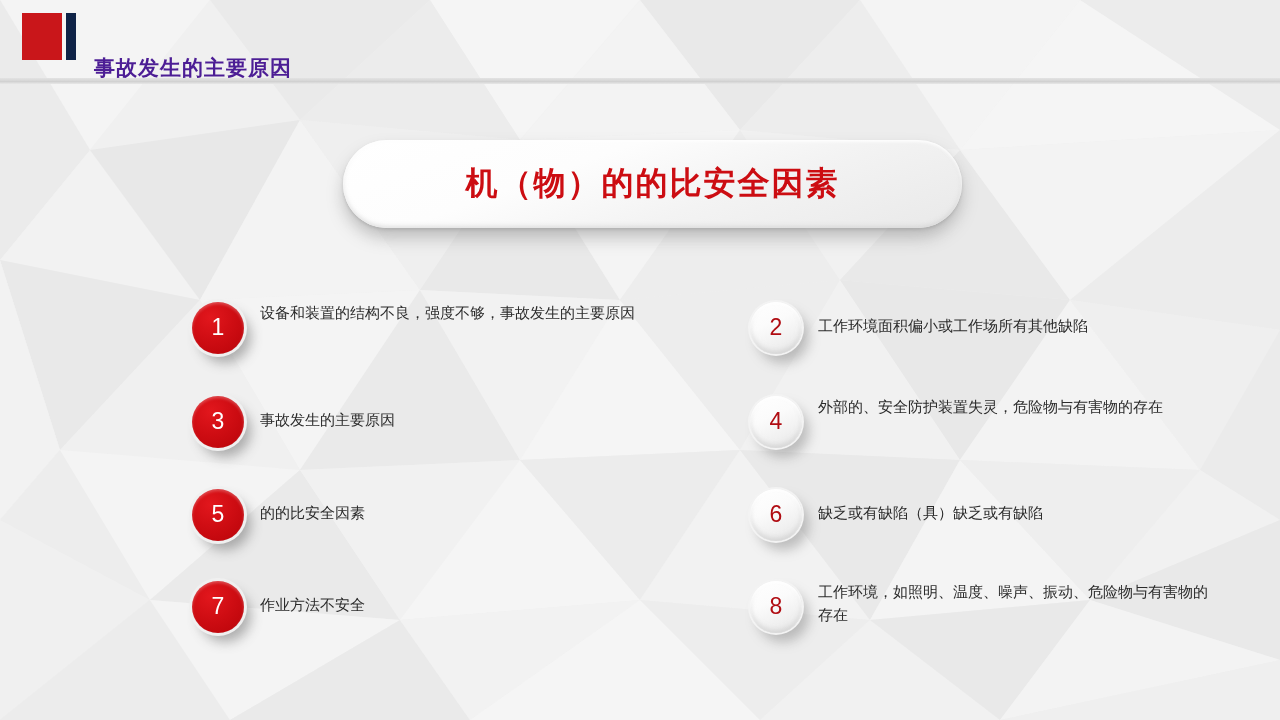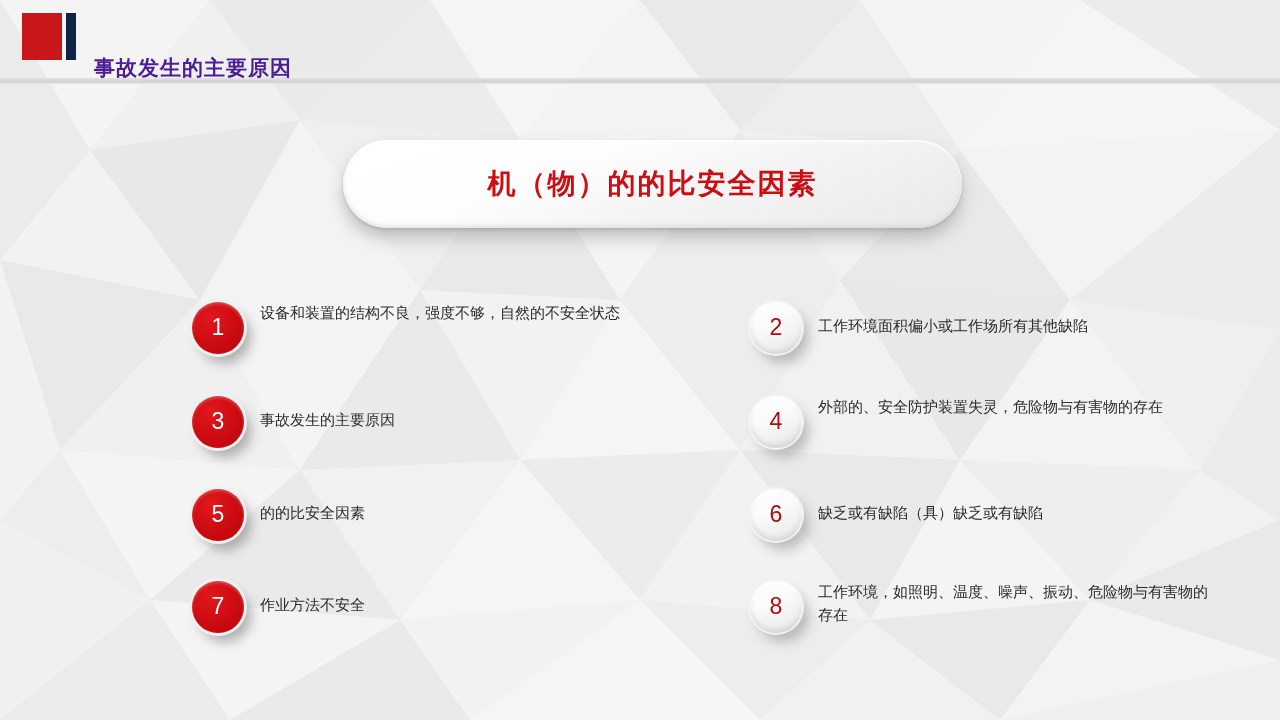--- a/index.html
+++ b/index.html
@@ -88,21 +88,21 @@
     box-shadow: 0 10px 16px rgba(130,130,130,0.45),
                 0 2px 3px rgba(150,150,150,0.35),
                 inset 0 2px 3px rgba(255,255,255,0.95),
                 inset 0 -2px 4px rgba(200,200,200,0.5);
     display: flex;
     align-items: center;
     justify-content: center;
     z-index: 4;
   }
   .title-pill-text {
-    font-size: 28px;
+    font-size: 32px;
     font-weight: bold;
     color: #cc0d12;
     letter-spacing: 2px;
     white-space: nowrap;
     font-family: "DejaVu Sans", "Liberation Sans", sans-serif;
   }
 
   
   .items {
     position: absolute;
@@ -263,21 +263,21 @@
   <div class="title-pill">
     <span class="title-pill-text">机（物）的的比安全因素</span>
   </div>
 
   <div class="items">
 
     <div class="item col-left row-1">
       <div class="badge badge-red">
         <span class="badge-num">1</span>
       </div>
-      <div class="item-text">设备和装置的结构不良，强度不够，自然的不安全状态</div>
+      <div class="item-text">设备和装置的结构不良，强度不够，事故发生的主要原因</div>
     </div>
 
     <div class="item col-right row-1">
       <div class="badge badge-light">
         <span class="badge-num">2</span>
       </div>
       <div class="item-text">工作环境面积偏小或工作场所有其他缺陷</div>
     </div>
 
     <div class="item col-left row-2">

